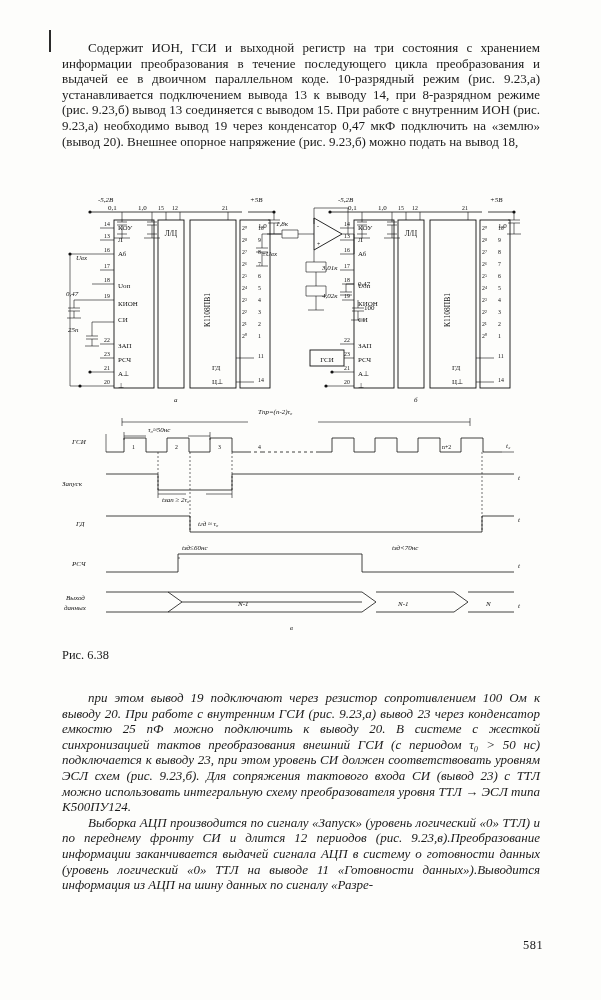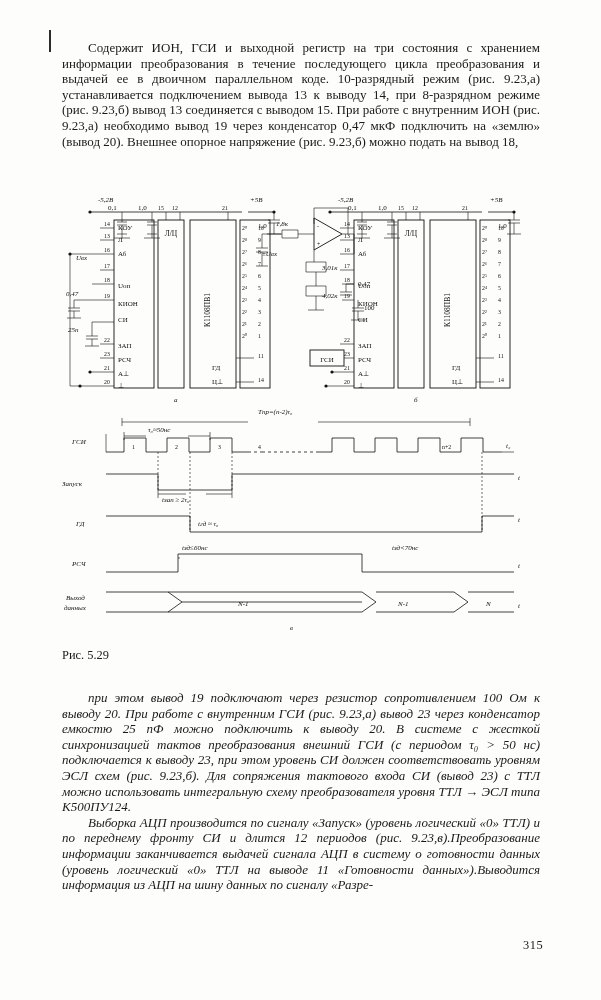--- a/index.html
+++ b/index.html
@@ -324,21 +324,21 @@
       <path class="lnt" d="M96 262 L96 300" stroke-dasharray="2,2"></path>
       <path class="lnt" d="M128 262 L128 342" stroke-dasharray="2,2"></path>
       <path class="lnt" d="M170 262 L170 300" stroke-dasharray="2,2"></path>
       <path class="lnt" d="M420 262 L420 342" stroke-dasharray="2,2"></path>
 
       <text class="ti" x="228" y="440">в</text>
     </g>
   </svg>
   </div>
 
-  <div class="fig-caption">Рис. 5.29</div>
+  <div class="fig-caption">Рис. 6.38</div>
 
   <div class="para" id="bottom-text">
     <span class="ind"></span><span>при этом вывод 19 подключают через резистор сопротивлением 100 Ом к выводу 20. При работе с внутренним ГСИ (рис. 9.23,а) вывод 23 через конденсатор емкостю 25 пФ можно подключить к выводу 20. В системе с жесткой синхронизацией тактов преобразования внешний ГСИ (с периодом τ₀ &gt; 50 нс) подключается к выводу 23, при этом уровень СИ должен соответствовать уровням ЭСЛ схем (рис. 9.23,б). Для сопряжения тактового входа СИ (вывод 23) с ТТЛ можно использовать интегральную схему преобразователя уровня ТТЛ → ЭСЛ типа К500ПУ124.</span>
     <br><span class="ind"></span><span>Выборка АЦП производится по сигналу «Запуск» (уровень логический «0» ТТЛ) и по переднему фронту СИ и длится 12 периодов (рис. 9.23,в).Преобразование информации заканчивается выдачей сигнала АЦП в систему о готовности данных (уровень логический «0» ТТЛ на выводе 11 «Готовности данных»).Выводится информация из АЦП на шину данных по сигналу «Разре-</span>
   </div>
 
-  <div class="page-num">315</div>
+  <div class="page-num">581</div>
 </div>
 
 </body></html>

